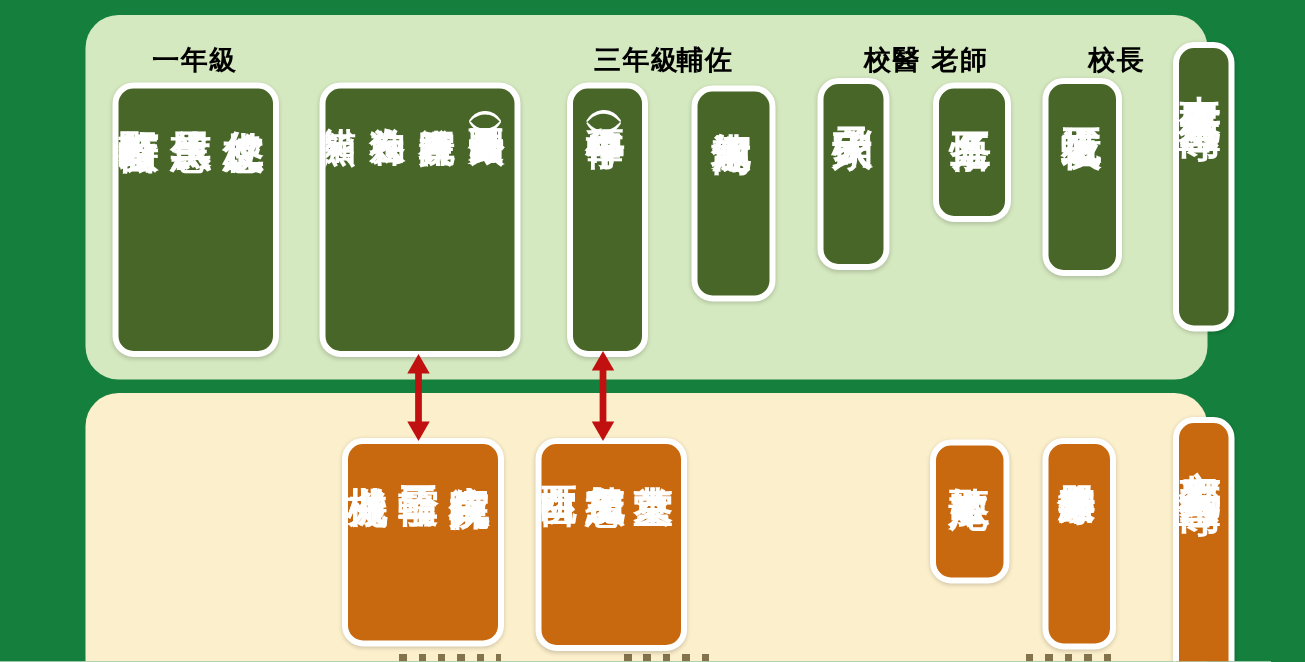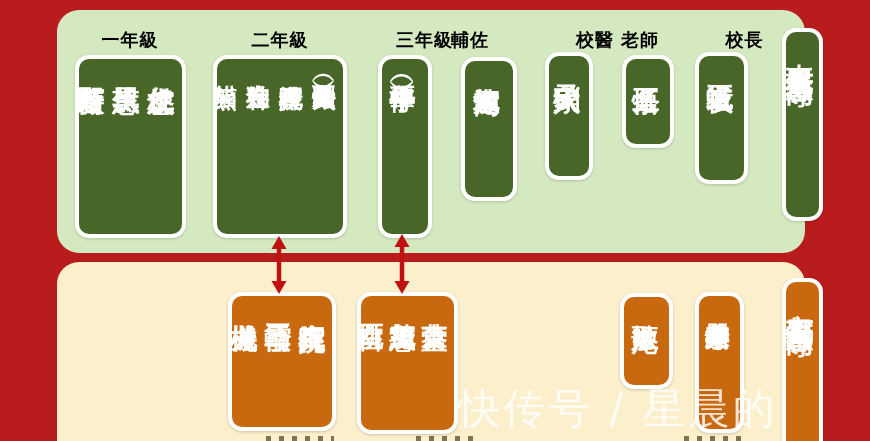--- a/index.html
+++ b/index.html
@@ -1,16 +1,16 @@
 <!DOCTYPE html>
 <html><head>
 <meta charset="utf-8">
 <style>
   html,body{margin:0;padding:0;background:#fff;}
-  .stage{position:relative;width:870px;height:441px;background:#b91c1c;overflow:hidden;
+  .stage{position:relative;width:870px;height:441px;background:#15803d;overflow:hidden;
          font-family:"DejaVu Sans",sans-serif;text-decoration:underline;}
   .panel{position:absolute;border-radius:22px;z-index:1;}
   .panel.green{left:57px;top:10px;width:748px;height:243px;background:#d5e9c0;}
   .panel.cream{left:57px;top:262px;width:748px;height:210px;background:#fcefcb;}
   .colhead{position:absolute;top:28px;height:22px;text-align:center;z-index:12;
            font-family:"DejaVu Serif",serif;font-weight:700;font-size:18px;color:#000;
            letter-spacing:1px;white-space:nowrap;}
   .vbox{position:absolute;writing-mode:vertical-rl;text-orientation:mixed;z-index:10;
         color:#fff;font-weight:700;font-size:27px;line-height:34px;
         border:4px solid #ffffff;border-radius:14px;box-sizing:border-box;
@@ -27,21 +27,20 @@
 </style>
 </head>
 <body>
 
 <div class="stage">
 
   <div class="panel green"></div>
   <div class="panel cream"></div>
 
   <div class="colhead" style="left:75px;width:110px">一年級</div>
-  <div class="colhead" style="left:213px;width:134px">二年級</div>
   <div class="colhead" style="left:396px;width:54px">三年級</div>
   <div class="colhead" style="left:442px;width:56px">輔佐</div>
   <div class="colhead" style="left:571px;width:48px">校醫</div>
   <div class="colhead" style="left:614px;width:52px">老師</div>
   <div class="colhead" style="left:718px;width:53px">校長</div>
 
   <div class="vbox gbox" style="left:75px;top:55px;width:111px;height:183px;line-height:35px">
     <span class="member">虎杖悠仁</span>
     <span class="member">伏黑惠</span>
     <span class="member">釘崎野薔薇</span>
@@ -110,15 +109,14 @@
   </div>
 
   <div class="vbox obox school" style="left:782px;top:278px;width:41px;height:192px">
     <span class="member">京都咒術高專</span>
   </div>
 
   <div class="frag" style="left:266px;top:436px;width:68px"></div>
   <div class="frag" style="left:416px;top:436px;width:60px"></div>
   <div class="frag" style="left:684px;top:436px;width:64px"></div>
 
-  <div class="watermark" style="left:458px;top:381px">快传号 / 星晨的</div>
 
 </div>
 
 </body></html>

